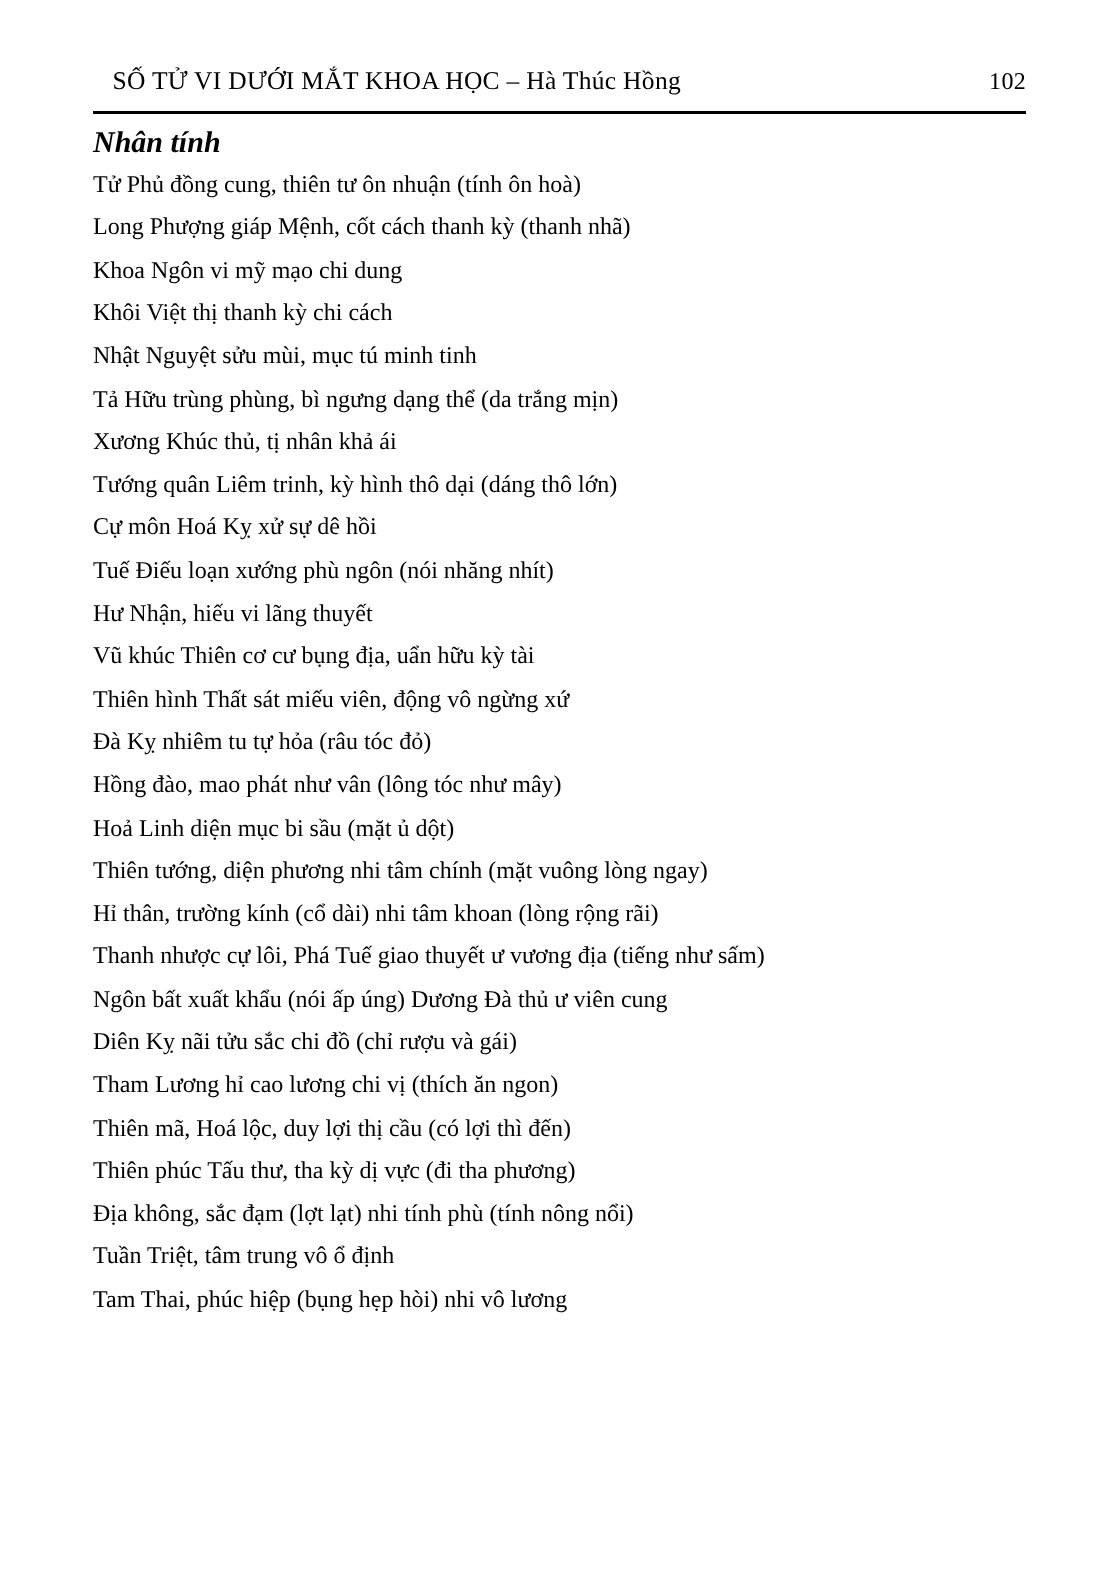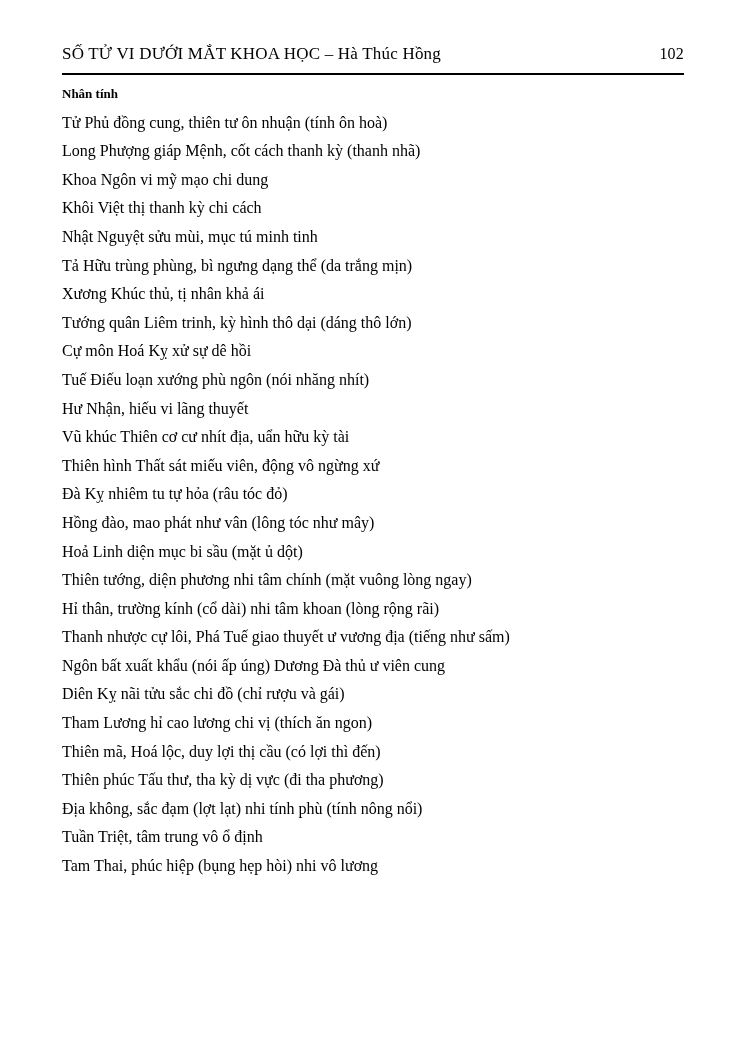--- a/index.html
+++ b/index.html
@@ -28,27 +28,29 @@
     justify-content: space-between;
     align-items: baseline;
     font-size: 17px;
     line-height: 20px;
     padding-bottom: 9px;
     border-bottom: 2px solid #000000;
     letter-spacing: 0.2px;
   }
   .header-title {
     white-space: nowrap;
+    margin-left: 13px;
   }
   .page-number {
     font-size: 16px;
   }
   .section-heading {
     margin-top: 5px;
-    font-size: 13px;
+    font-size: 20px;
+    font-style: italic;
     font-weight: bold;
     line-height: 28.6px;
   }
   .body-lines .line {
     font-size: 16px;
     line-height: 28.6px;
     white-space: nowrap;
   }
 </style>
 </head>
@@ -66,21 +68,21 @@
         <div class="line">Long Phượng giáp Mệnh, cốt cách thanh kỳ (thanh nhã)</div>
         <div class="line">Khoa Ngôn vi mỹ mạo chi dung</div>
         <div class="line">Khôi Việt thị thanh kỳ chi cách</div>
         <div class="line">Nhật Nguyệt sửu mùi, mục tú minh tinh</div>
         <div class="line">Tả Hữu trùng phùng, bì ngưng dạng thể (da trắng mịn)</div>
         <div class="line">Xương Khúc thủ, tị nhân khả ái</div>
         <div class="line">Tướng quân Liêm trinh, kỳ hình thô dại (dáng thô lớn)</div>
         <div class="line">Cự môn Hoá Kỵ xử sự dê hồi</div>
         <div class="line">Tuế Điếu loạn xướng phù ngôn (nói nhăng nhít)</div>
         <div class="line">Hư Nhận, hiếu vi lãng thuyết</div>
-        <div class="line">Vũ khúc Thiên cơ cư nhít địa, uẩn hữu kỳ tài</div>
+        <div class="line">Vũ khúc Thiên cơ cư bụng địa, uẩn hữu kỳ tài</div>
         <div class="line">Thiên hình Thất sát miếu viên, động vô ngừng xứ</div>
         <div class="line">Đà Kỵ nhiêm tu tự hỏa (râu tóc đỏ)</div>
         <div class="line">Hồng đào, mao phát như vân (lông tóc như mây)</div>
         <div class="line">Hoả Linh diện mục bi sầu (mặt ủ dột)</div>
         <div class="line">Thiên tướng, diện phương nhi tâm chính (mặt vuông lòng ngay)</div>
         <div class="line">Hỉ thân, trường kính (cổ dài) nhi tâm khoan (lòng rộng rãi)</div>
         <div class="line">Thanh nhược cự lôi, Phá Tuế giao thuyết ư vương địa (tiếng như sấm)</div>
         <div class="line">Ngôn bất xuất khẩu (nói ấp úng) Dương Đà thủ ư viên cung</div>
         <div class="line">Diên Kỵ nãi tửu sắc chi đồ (chỉ rượu và gái)</div>
         <div class="line">Tham Lương hỉ cao lương chi vị (thích ăn ngon)</div>

